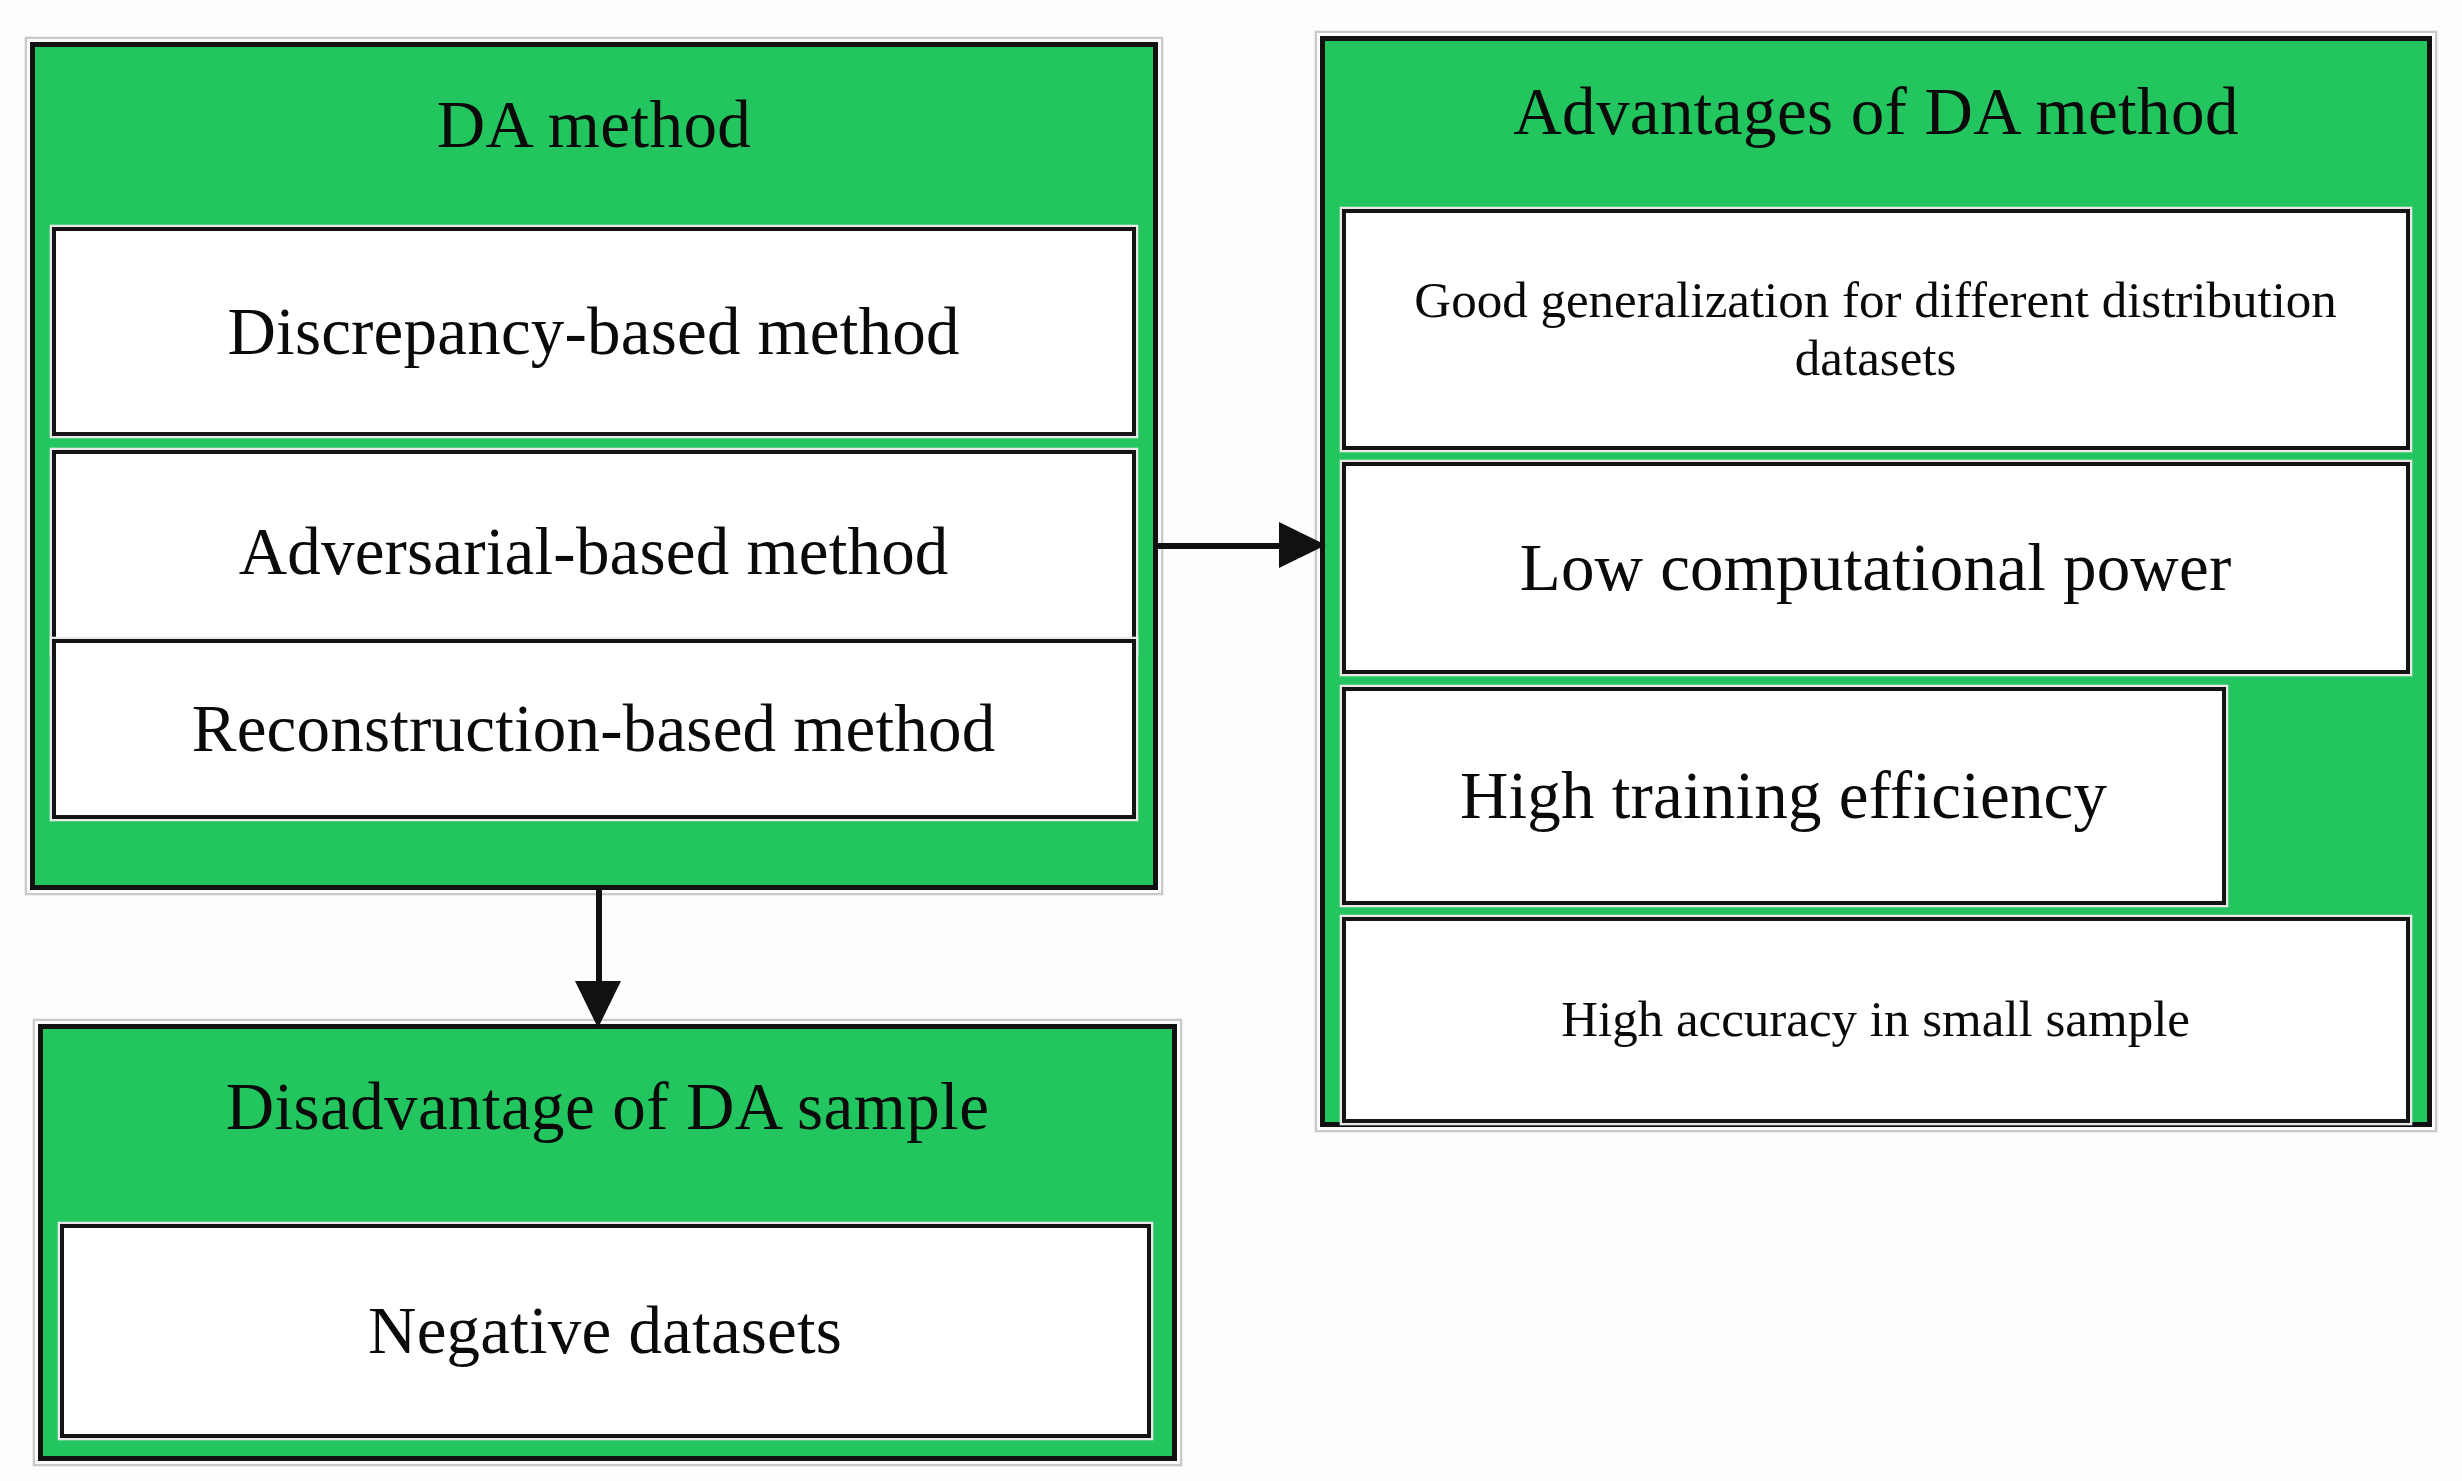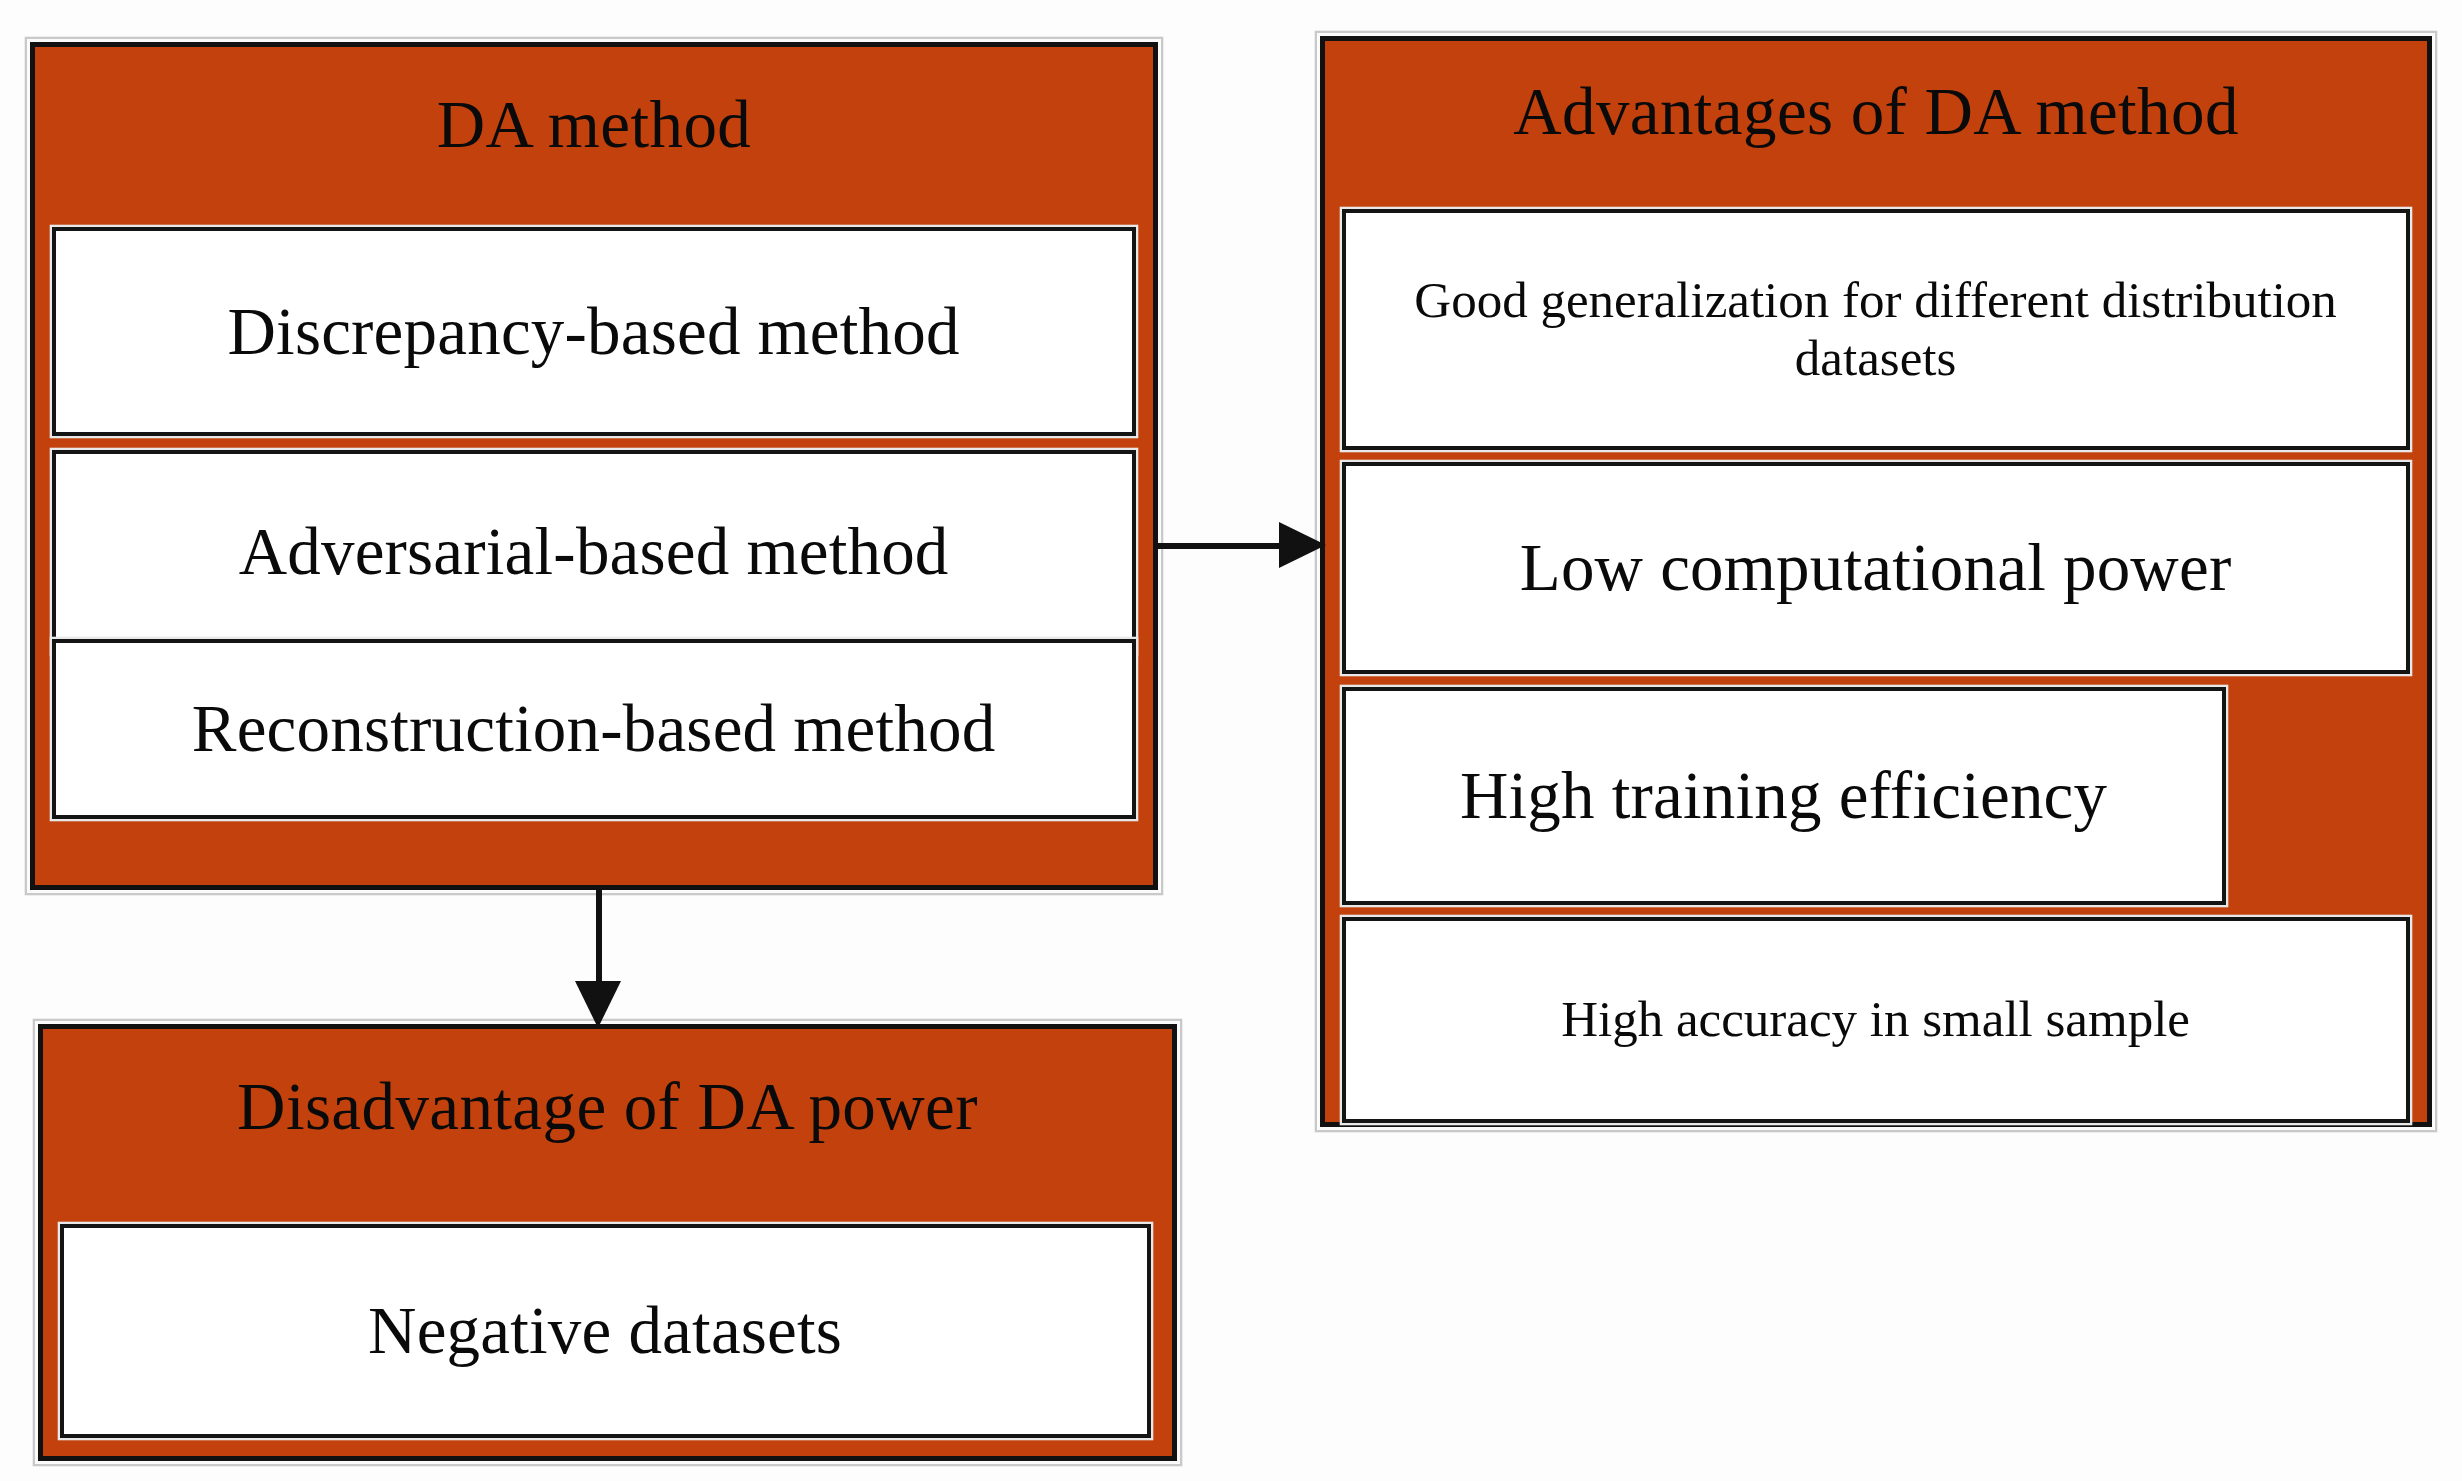--- a/index.html
+++ b/index.html
@@ -15,21 +15,21 @@
     background: #fdfdfd;
     font-family: "Liberation Serif", "DejaVu Serif", serif;
     color: #0a0a0a;
     overflow: hidden;
   }
 
   
   .panel {
     position: absolute;
     box-sizing: border-box;
-    background: #c2410c;
+    background: #22c55e;
     border: 5.3px solid #111111;
     box-shadow: 0 0 0 3px #fbfbfb, 0 0 0 5.3px #c9c9c9;
   }
   .node {
     position: absolute;
     box-sizing: border-box;
     background: #ffffff;
     border: 4.5px solid #141414;
     box-shadow: inset 0 0 0 2.3px #ffffff, 0 0 0 2.3px #e8e8e8;
     display: flex;
@@ -105,21 +105,21 @@
       <span class="node-label">Adversarial-based method</span>
     </div>
 
     <div class="node t-node" style="left:16.6px; top:592px; width:1084px; height:180px;">
       <span class="node-label">Reconstruction-based method</span>
     </div>
   </div>
 
   <div class="panel" style="left:38px; top:1024px; width:1139px; height:437px;">
 
-    <div class="panel-title t-title" style="top:39px;">Disadvantage of DA power</div>
+    <div class="panel-title t-title" style="top:39px;">Disadvantage of DA sample</div>
 
     <div class="node t-node" style="left:16.6px; top:195px; width:1091px; height:214px;">
       <span class="node-label">Negative datasets</span>
     </div>
   </div>
 
   <div class="panel" style="left:1320px; top:36px; width:1112px; height:1091px;">
 
     <div class="panel-title t-title" style="top:32px;">Advantages of DA method</div>
 

